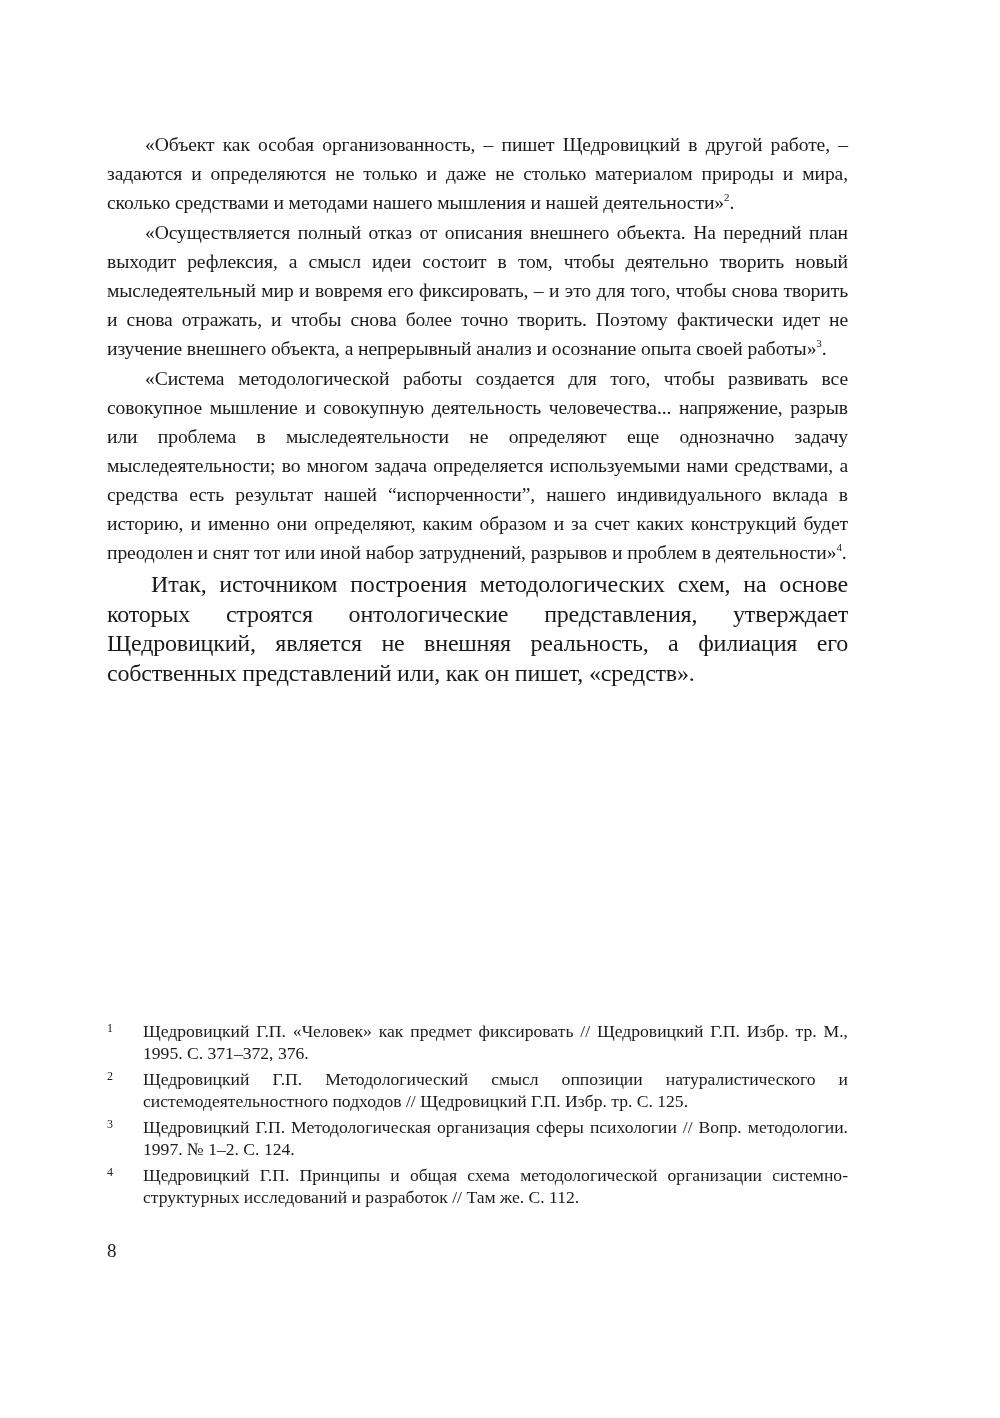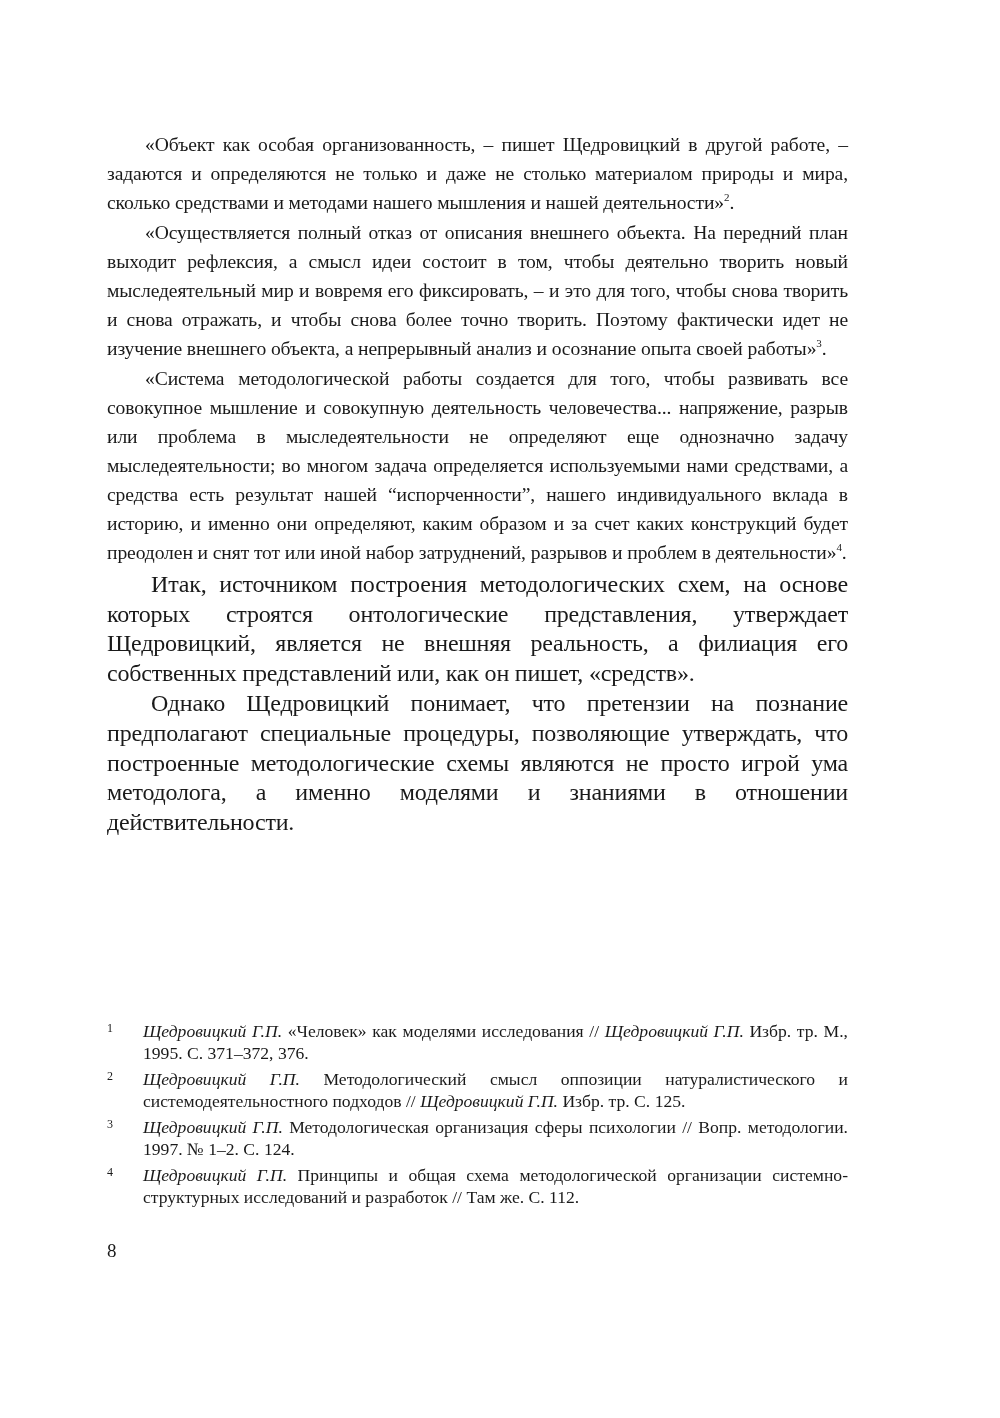--- a/index.html
+++ b/index.html
@@ -10,38 +10,37 @@
   .q.first { text-indent: 0; }
   .q + .q { margin-top: 1px; }
   .main { font-size: 24px; line-height: 29.6px; text-indent: 44px; letter-spacing: -0.2px; }
   .q + .main { margin-top: 3px; }
   .main + .main { margin-top: 1px; }
   sup { font-size: 11px; line-height: 0; vertical-align: 8px; }
   .footnotes { position: absolute; left: 107px; top: 1020px; width: 741px; }
   .fn { display: flex; font-size: 17.6px; line-height: 22px; margin-bottom: 4px; }
   .fn-num { width: 36px; flex: 0 0 36px; font-size: 12px; line-height: 16px; padding-top: 0px; }
   .fn-text { flex: 1; text-align: justify; }
-  .it { font-style: italic; }
+  .it { }
   .pagenum { position: absolute; left: 107px; top: 1240px; font-size: 19px; }
 </style>
 </head>
 <body>
 
 <div class="page">
   <p class="q"><span>«Объект как особая организованность, – пишет Щедровицкий в другой работе, – задаются и определяются не только и даже не столько материалом природы и мира, сколько средствами и методами нашего мышления и нашей деятельности»</span><sup>2</sup><span>.</span></p>
   <p class="q"><span>«Осуществляется полный отказ от описания внешнего объекта. На передний план выходит рефлексия, а смысл идеи состоит в том, чтобы деятельно творить новый мыследеятельный мир и вовремя его фиксировать, – и это для того, чтобы снова творить и снова отражать, и чтобы снова более точно творить. Поэтому фактически идет не изучение внешнего объекта, а непрерывный анализ и осознание опыта своей работы»</span><sup>3</sup><span>.</span></p>
   <p class="q"><span>«Система методологической работы создается для того, чтобы развивать все совокупное мышление и совокупную деятельность человечества... напряжение, разрыв или проблема в мыследеятельности не определяют еще однозначно задачу мыследеятельности; во многом задача определяется используемыми нами средствами, а средства есть результат нашей “испорченности”, нашего индивидуального вклада в историю, и именно они определяют, каким образом и за счет каких конструкций будет преодолен и снят тот или иной набор затруднений, разрывов и проблем в деятельности»</span><sup>4</sup><span>.</span></p>
   <p class="main">Итак, источником построения методологических схем, на основе которых строятся онтологические представления, утверждает Щедровицкий, является не внешняя реальность, а филиация его собственных представлений или, как он пишет, «средств».</p>
-  <p class="main">Однако Щедровицкий понимает, что претензии на познание предполагают специальные процедуры, позволяющие утверждать, что построенные методологические схемы являются не просто игрой ума методолога, а именно моделями и знаниями в отношении действительности.</p>
 </div>
 
 <div class="footnotes">
   <div class="fn">
     <span class="fn-num">1</span>
-    <span class="fn-text"><span class="it">Щедровицкий Г.П.</span><span> «Человек» как моделями исследования // </span><span class="it">Щедровицкий Г.П.</span><span> Избр. тр. М., 1995. С. 371–372, 376.</span></span>
+    <span class="fn-text"><span class="it">Щедровицкий Г.П.</span><span> «Человек» как предмет фиксировать // </span><span class="it">Щедровицкий Г.П.</span><span> Избр. тр. М., 1995. С. 371–372, 376.</span></span>
   </div>
   <div class="fn">
     <span class="fn-num">2</span>
     <span class="fn-text"><span class="it">Щедровицкий Г.П.</span><span> Методологический смысл оппозиции натуралистического и системодеятельностного подходов // </span><span class="it">Щедровицкий Г.П.</span><span> Избр. тр. С. 125.</span></span>
   </div>
   <div class="fn">
     <span class="fn-num">3</span>
     <span class="fn-text"><span class="it">Щедровицкий Г.П.</span><span> Методологическая организация сферы психологии // Вопр. методологии. 1997. № 1–2. С. 124.</span></span>
   </div>
   <div class="fn">

